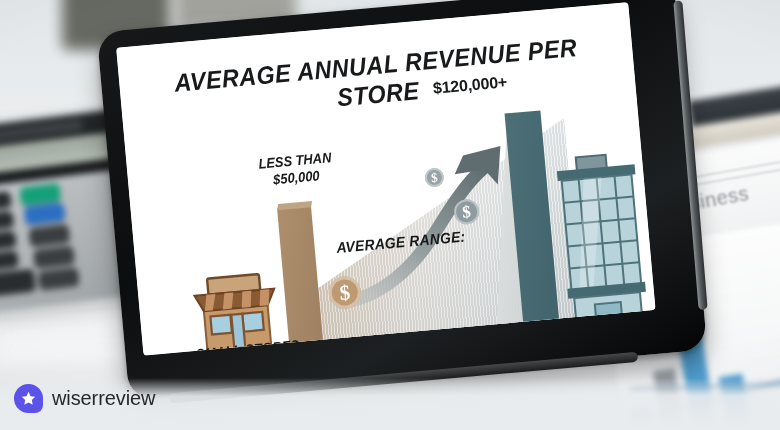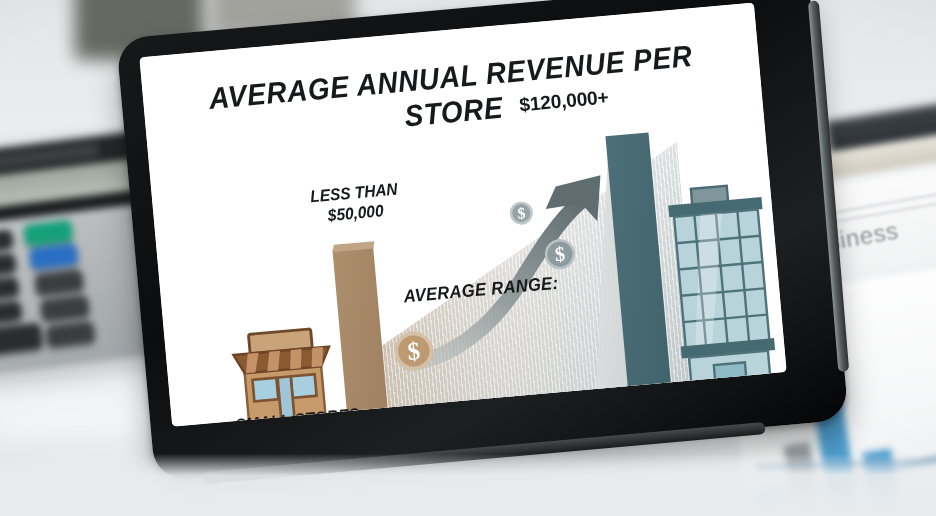--- a/index.html
+++ b/index.html
@@ -358,14 +358,22 @@
           <div class="lbl lbl-est-stores">ESTABLISHED STORES</div>
 
         </div>
       </div>
     </div>
   </div>
 
   <div class="vignette"></div>
   <div class="wm-strip"></div>
 
+  <div class="wm">
+    <div class="wm-badge" style="background: rgb(91, 82, 232);">
+      <svg width="17" height="17" viewBox="0 0 24 24">
+        <path d="M12 2.6l2.9 6.1 6.6.9-4.8 4.6 1.2 6.6L12 17.7 6.1 20.8l1.2-6.6L2.5 9.6l6.6-.9z" fill="#ffffff"></path>
+      </svg>
+    </div>
+    <div class="wm-text">wiserreview</div>
+  </div>
 
 </div>
 
 </body></html>

